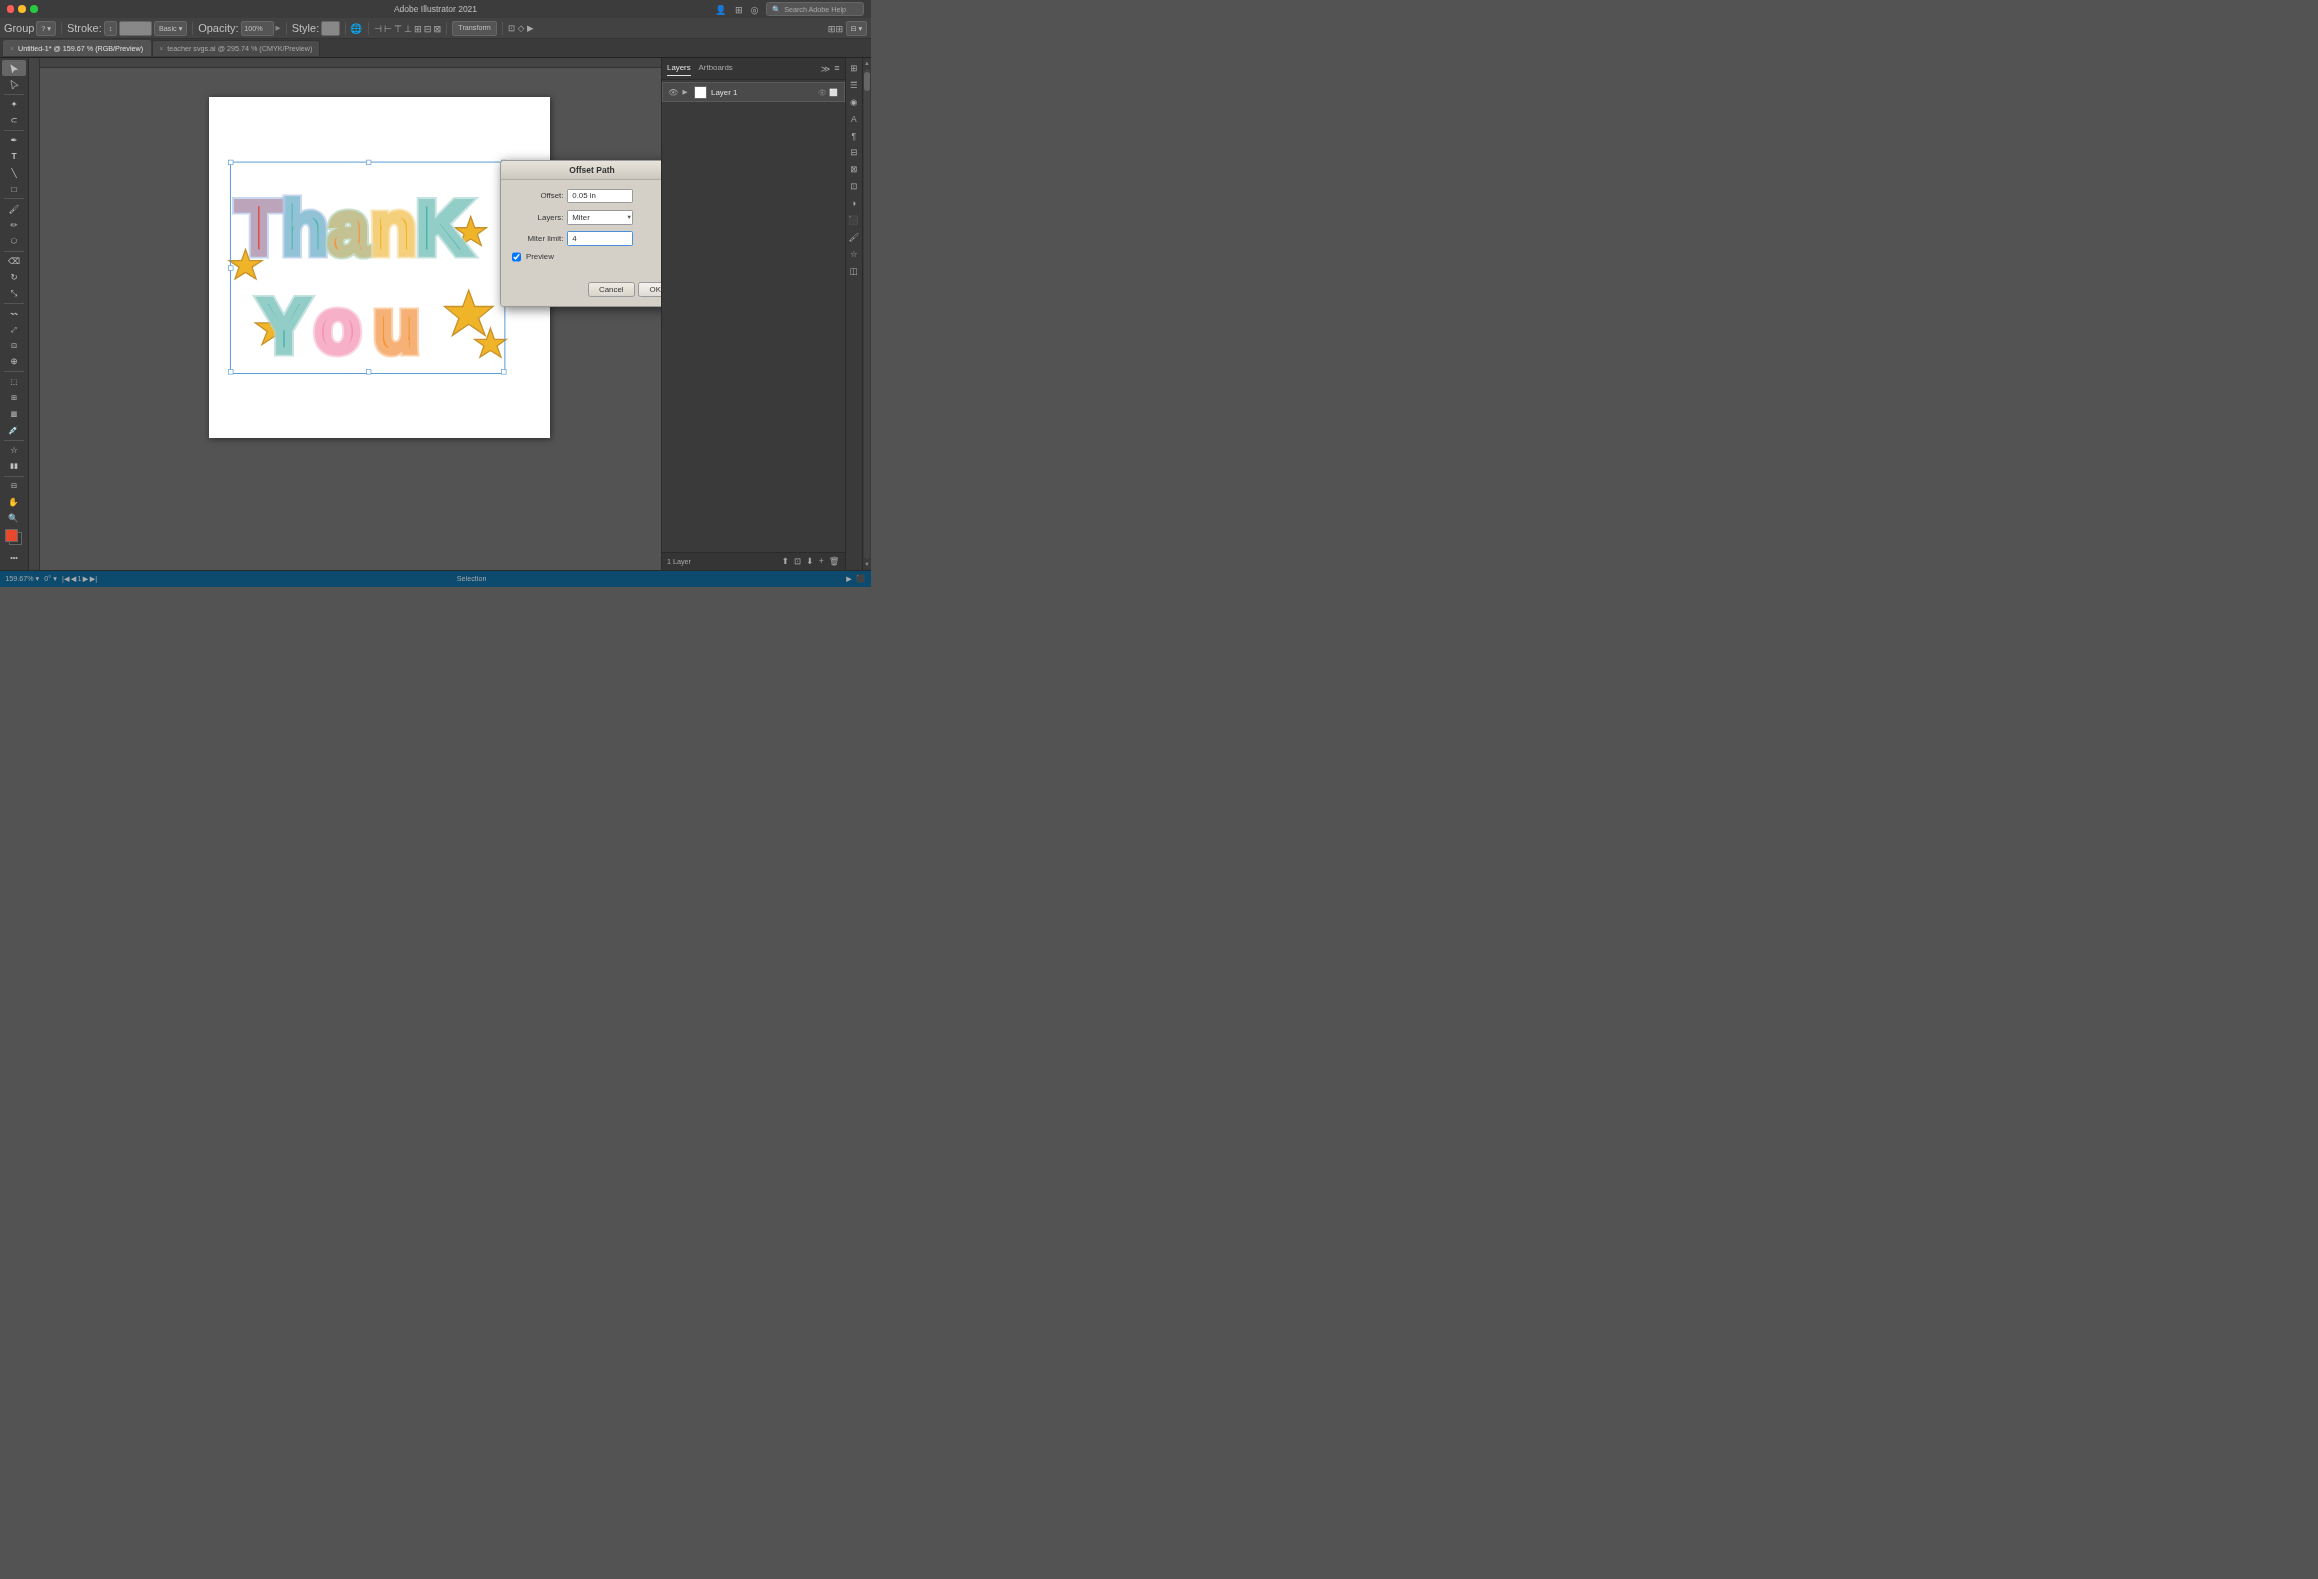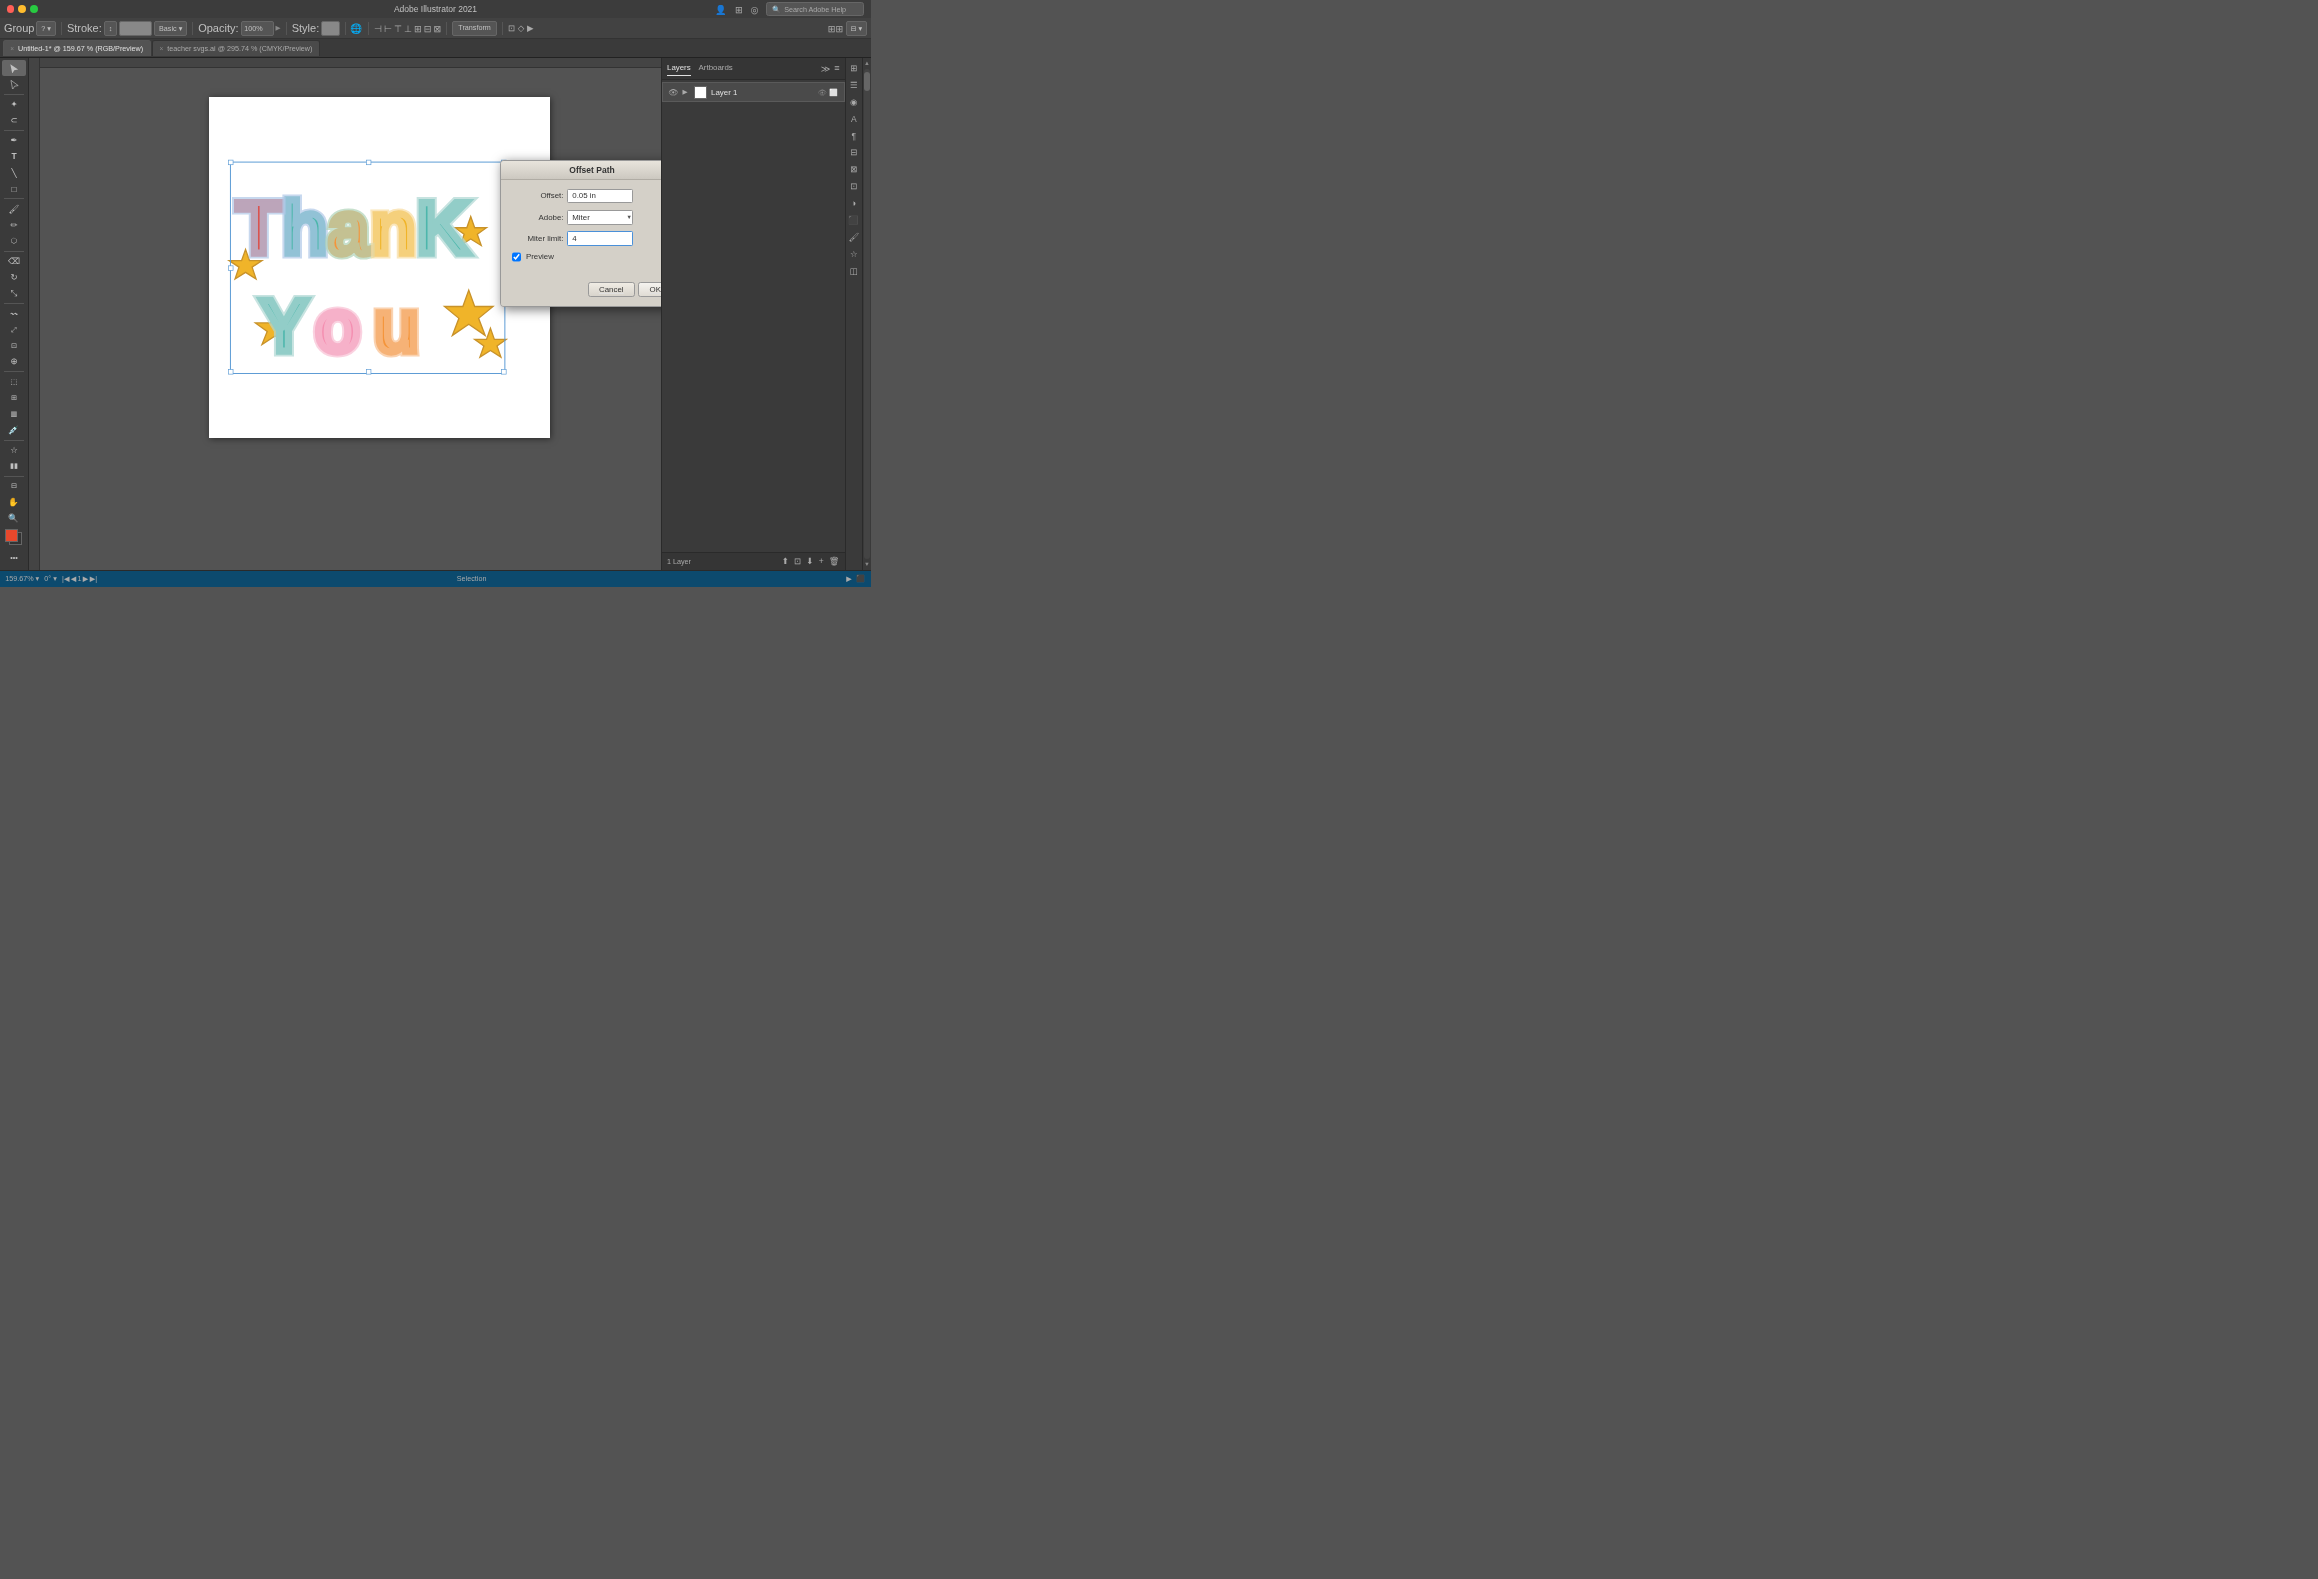--- a/index.html
+++ b/index.html
@@ -853,21 +853,21 @@
     </div>
 
     <div id="offset-path-dialog">
       <div id="dialog-title-bar">Offset Path</div>
       <div id="dialog-body">
         <div class="dialog-row">
           <span class="dialog-label">Offset:</span>
           <input class="dialog-input" type="text" value="0.05 in" style="">
         </div>
         <div class="dialog-row">
-          <span class="dialog-label">Adobe:</span>
+          <span class="dialog-label">Layers:</span>
           <div class="dialog-select-wrap">
             <select class="dialog-select">
               <option>Miter</option>
               <option>Round</option>
               <option>Bevel</option>
             </select>
             <span class="dialog-select-arrow">▾</span>
           </div>
         </div>
         <div class="dialog-row">

